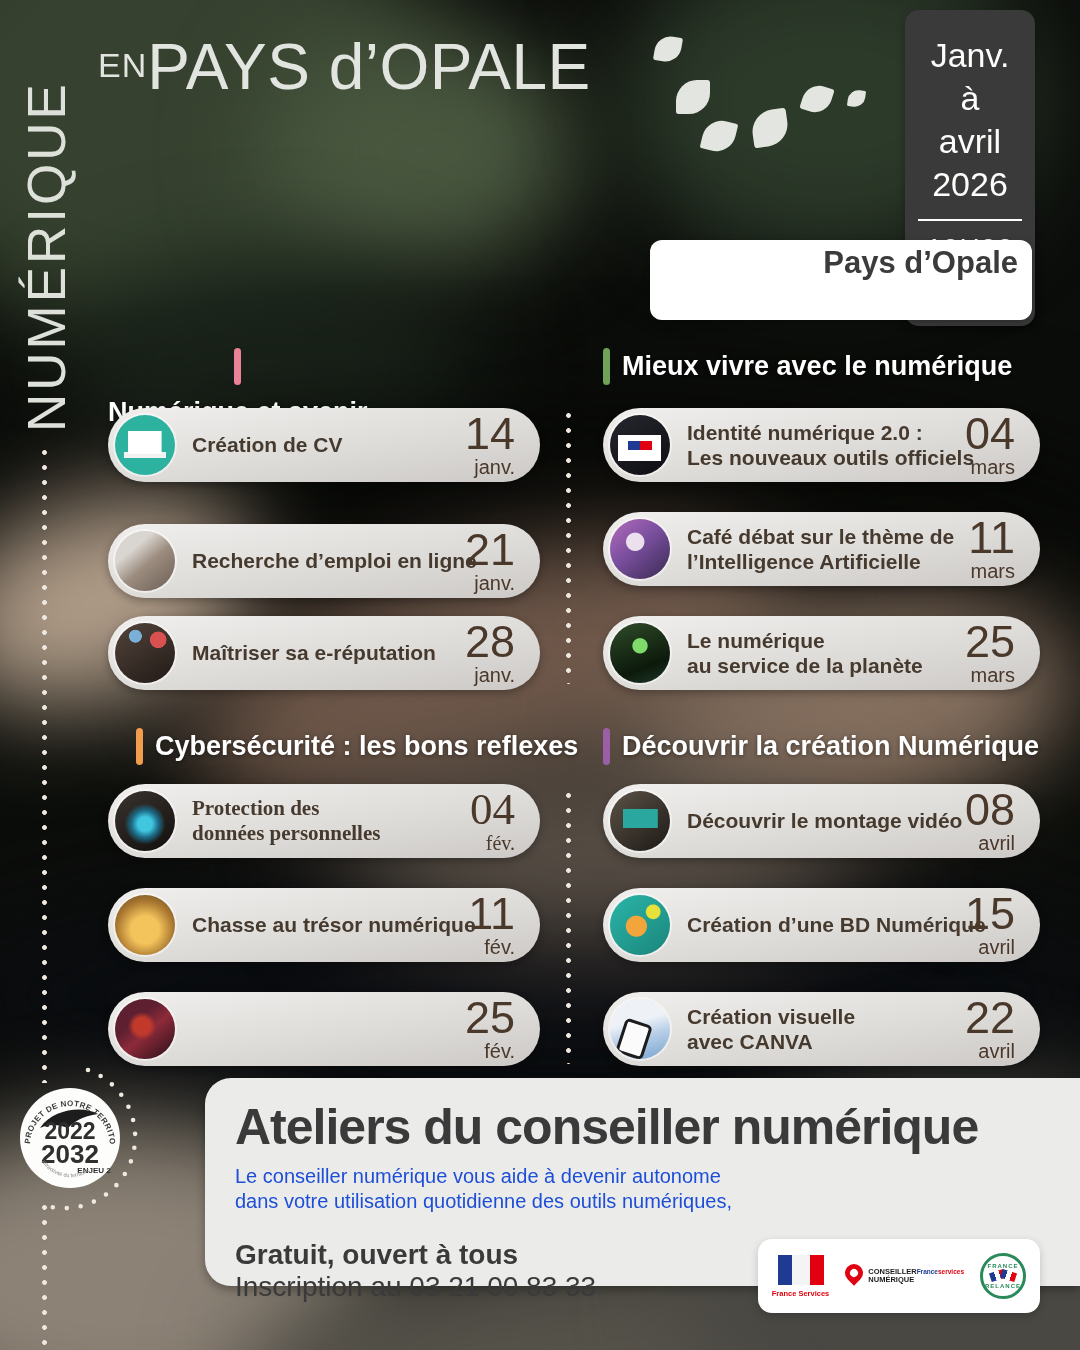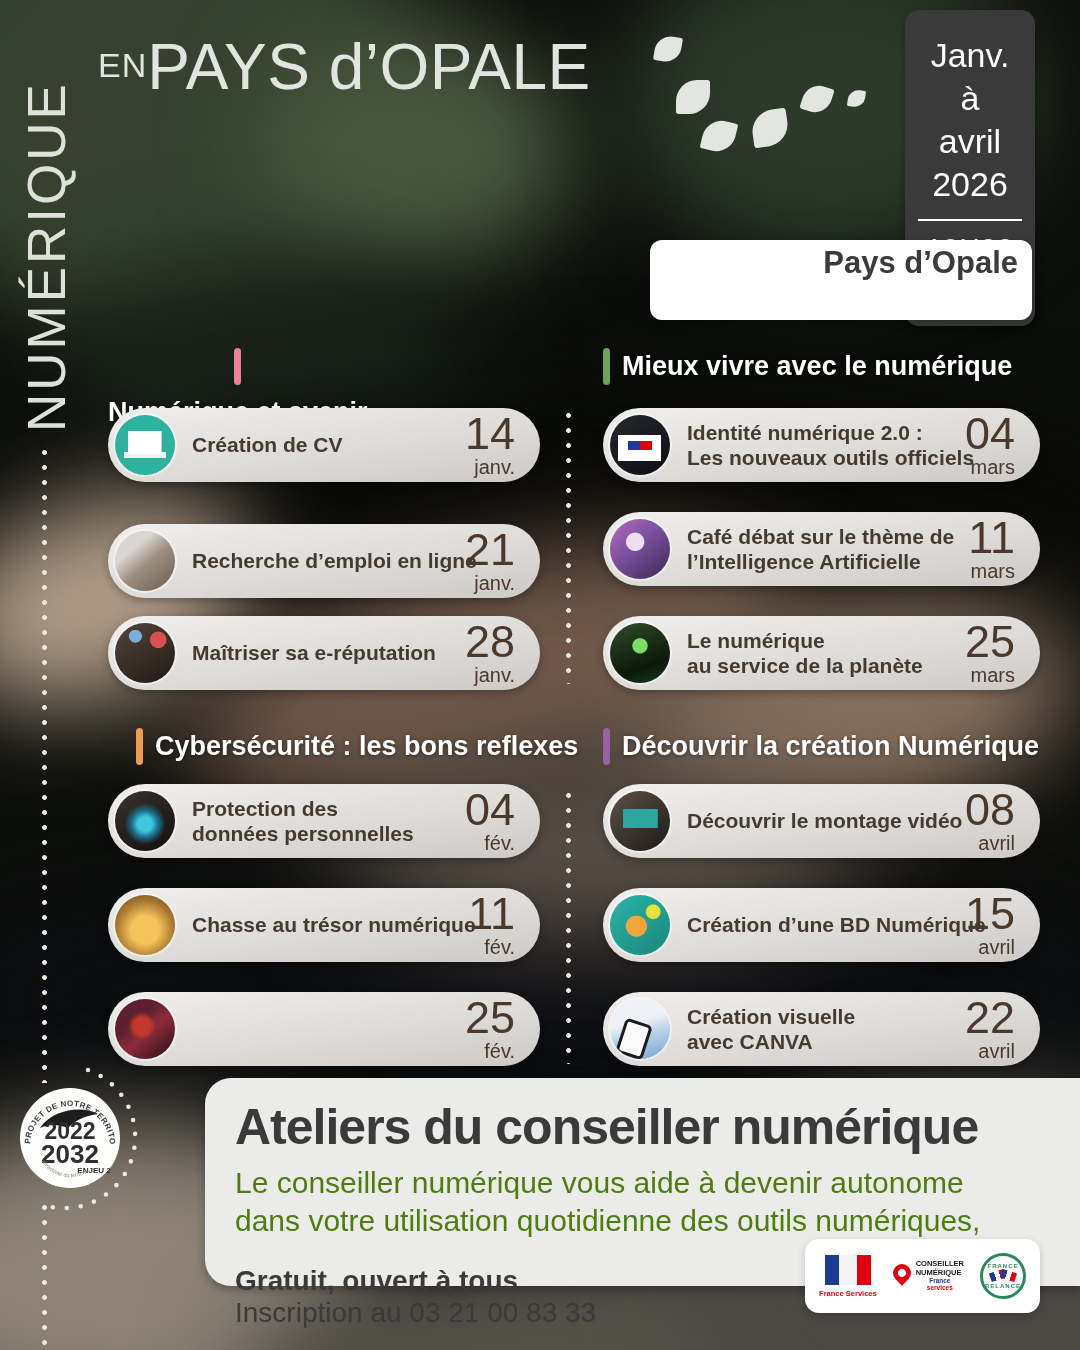--- a/index.html
+++ b/index.html
@@ -107,37 +107,37 @@
      linear-gradient(140deg,#2ab5a8,#1b857c);}
   [data-icon="canva-phone-icon"]{background:linear-gradient(165deg,#eef2f7 0 38%,#b9d0e8 60%,#7aa3d0 100%);}
   [data-icon="canva-phone-icon"]::after{content:"";position:absolute;left:10px;top:22px;width:22px;
      height:30px;background:#fbfbfb;border:3px solid #1c1c1c;border-radius:5px;transform:rotate(18deg);}
 
   
   .panel{position:absolute;left:205px;top:1078px;width:875px;height:208px;
          background:#ebebe9;border-radius:26px 0 0 26px;box-sizing:border-box;
          padding:20px 30px 0 30px;color:#3a3a3a;box-shadow:0 4px 10px rgba(0,0,0,.3);}
   .panel h1{margin:0;font-size:50px;font-weight:800;letter-spacing:-1px;white-space:nowrap;}
-  .panel .desc{margin-top:8px;font-size:30px;font-weight:400;line-height:1.26;
-               color:#4d7c0f;white-space:pre-line;}
+  .panel .desc{margin-top:8px;font-size:20px;font-weight:400;line-height:1.26;
+               color:#1d4ed8;white-space:pre-line;}
   .panel .free{margin-top:25px;font-size:28px;font-weight:700;}
   .panel .insc{font-size:28px;font-weight:400;}
 
   .logotab{position:absolute;right:40px;bottom:-27px;height:66px;background:#ffffff;
            border-radius:14px;display:flex;align-items:center;gap:16px;padding:4px 14px;
            box-shadow:0 3px 8px rgba(0,0,0,.18);}
   .lg{display:flex;flex-direction:column;align-items:center;justify-content:center;}
   .fs-flag{width:46px;height:30px;background:linear-gradient(90deg,#1f3a93 0 31%,#f4f4f4 31% 69%,#e1000f 69% 100%);}
   .fs-label{font-size:7.5px;font-weight:700;color:#e1000f;margin-top:4px;white-space:nowrap;}
   .cn{flex-direction:row;gap:5px;}
   .pin{width:18px;height:18px;background:#e1000f;border-radius:50% 50% 50% 0;
        transform:rotate(-45deg);position:relative;margin-top:-6px;}
   .pin::after{content:"";position:absolute;left:5px;top:5px;width:8px;height:8px;
        background:#ffffff;border-radius:50%;}
-  .cn-txt{display:flex;flex-direction:column;line-height:1.12;align-items:center;}
+  .cn-txt{display:flex;line-height:1.12;}
   .cn-l1{font-size:7.5px;font-weight:700;color:#1a1a1a;white-space:pre-line;}
   .cn-l2{font-size:6.5px;font-weight:700;color:#1f3a93;}
   .cn-l3{font-size:6.5px;font-weight:700;color:#e1000f;}
   .fr-circ{width:46px;height:46px;border:3px solid #2a8a5a;border-radius:50%;position:relative;
            display:flex;flex-direction:column;align-items:center;justify-content:center;box-sizing:border-box;}
   .fr-top,.fr-bot{font-size:6px;font-weight:700;color:#2a8a5a;letter-spacing:1px;}
   .fr-flags{width:26px;height:12px;position:relative;margin:1px 0;}
   .fr-flags::before,.fr-flags::after{content:"";position:absolute;top:1px;width:15px;height:9px;
      background:linear-gradient(90deg,#1f3a93 0 34%,#ffffff 34% 66%,#e1000f 66%);}
   .fr-flags::before{left:0;transform:rotate(-18deg);}
@@ -234,21 +234,21 @@
 </div>
 <div class="pill" style="left:108px;top:616px;width:432px;">
   <div class="icon" data-icon="e-reputation-phone-icon"></div>
   <div class="ptitle">Maîtriser sa e-réputation</div>
   <div class="pdate">
     <div class="day">28</div>
     <div class="month">janv.</div>
   </div>
 </div>
 
-<div class="pill" style="left:108px;top:784px;width:432px;">
+<div class="pill" style="left:108px;top:784px;width:432px;font-family:Liberation Serif, serif;">
   <div class="icon" data-icon="data-protection-shield-icon"></div>
   <div class="ptitle">Protection des
 données personnelles</div>
   <div class="pdate">
     <div class="day">04</div>
     <div class="month">fév.</div>
   </div>
 </div>
 <div class="pill" style="left:108px;top:888px;width:432px;">
   <div class="icon" data-icon="treasure-chest-icon"></div>

